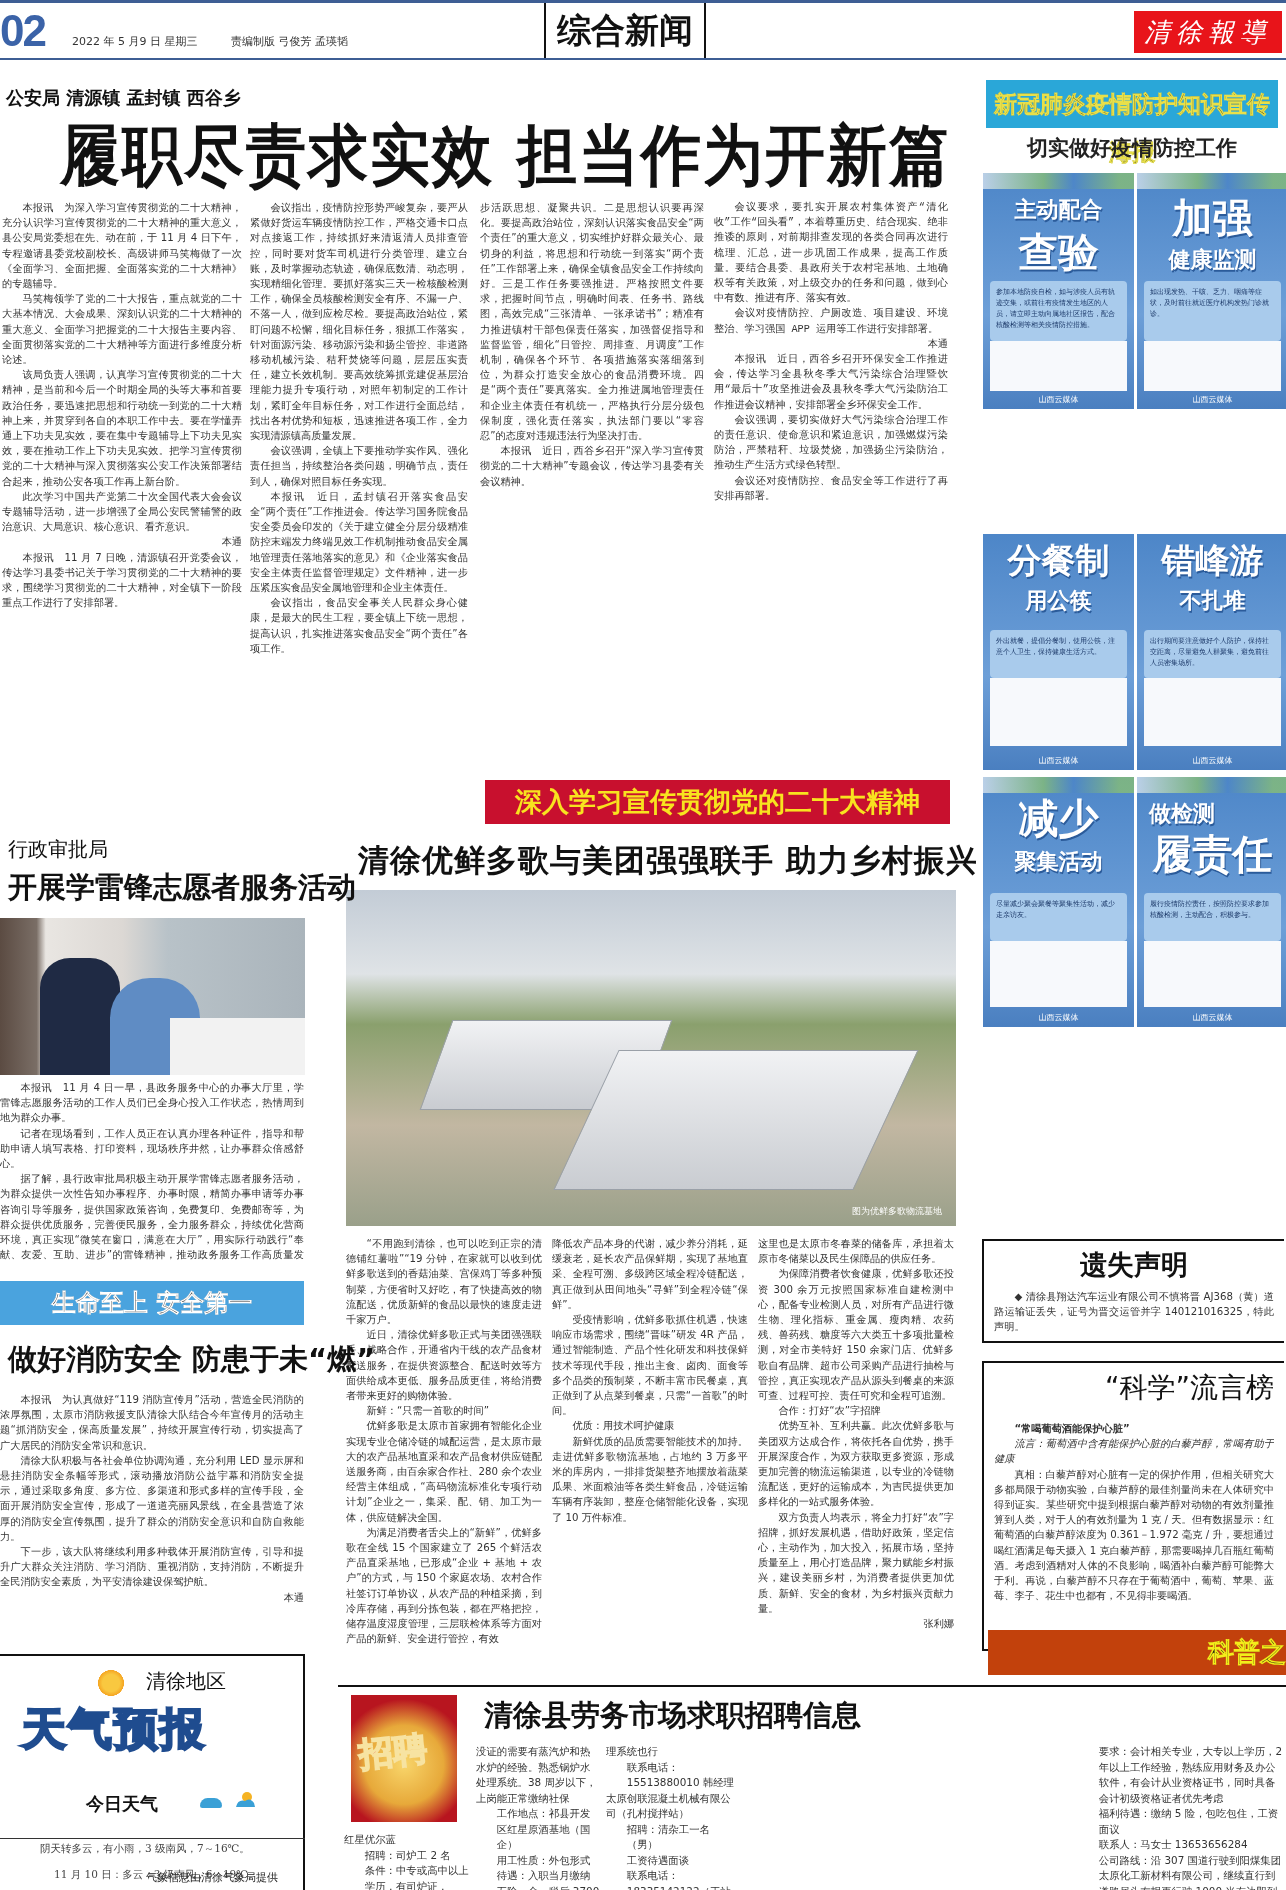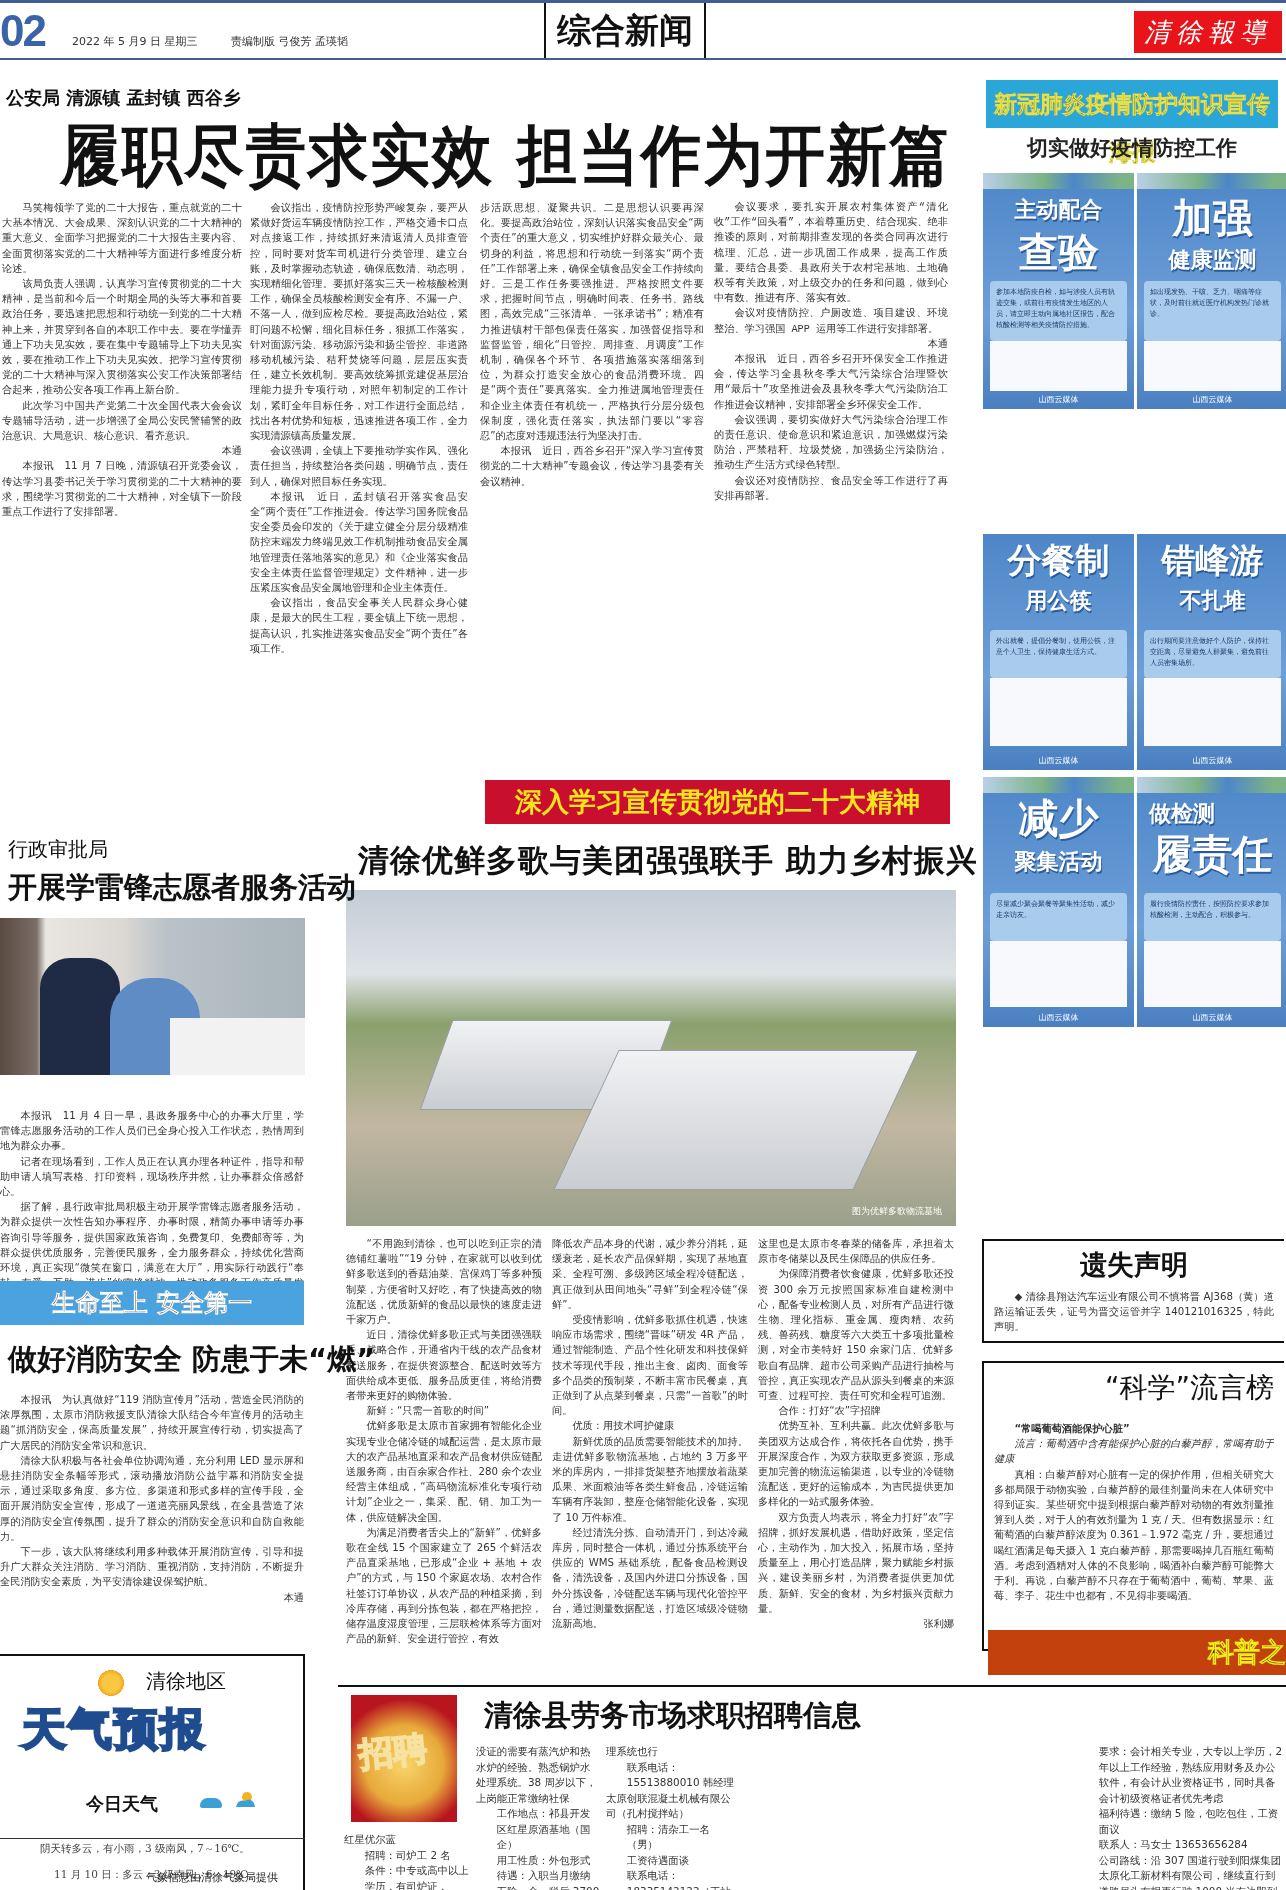--- a/index.html
+++ b/index.html
@@ -76,20 +76,21 @@
   <span>2022 年 5 月9 日 星期三</span>
   <span>责编制版  弓俊芳  孟瑛韬</span>
 </div>
 <div class="abs section-box">综合新闻</div>
 <div class="abs logo">清徐報導</div>
 
 <div class="abs kicker">公安局 清源镇 孟封镇 西谷乡</div>
 <div class="abs main-head">履职尽责求实效  担当作为开新篇</div>
 
 <div class="abs col-text" style="left:2px;top:200px;width:240px;height:540px;">
+  <p>本报讯　为深入学习宣传贯彻党的二十大精神，充分认识学习宣传贯彻党的二十大精神的重大意义，县公安局党委想在先、动在前，于 11 月 4 日下午，专程邀请县委党校副校长、高级讲师马笑梅做了一次《全面学习、全面把握、全面落实党的二十大精神》的专题辅导。</p>
   <p>马笑梅领学了党的二十大报告，重点就党的二十大基本情况、大会成果、深刻认识党的二十大精神的重大意义、全面学习把握党的二十大报告主要内容、全面贯彻落实党的二十大精神等方面进行多维度分析论述。</p>
   <p>该局负责人强调，认真学习宣传贯彻党的二十大精神，是当前和今后一个时期全局的头等大事和首要政治任务，要迅速把思想和行动统一到党的二十大精神上来，并贯穿到各自的本职工作中去。要在学懂弄通上下功夫见实效，要在集中专题辅导上下功夫见实效，要在推动工作上下功夫见实效。把学习宣传贯彻党的二十大精神与深入贯彻落实公安工作决策部署结合起来，推动公安各项工作再上新台阶。</p>
   <p>此次学习中国共产党第二十次全国代表大会会议专题辅导活动，进一步增强了全局公安民警辅警的政治意识、大局意识、核心意识、看齐意识。</p>
   <div class="sig">本通</div>
   <p>本报讯　11 月 7 日晚，清源镇召开党委会议，传达学习县委书记关于学习贯彻党的二十大精神的要求，围绕学习贯彻党的二十大精神，对全镇下一阶段重点工作进行了安排部署。</p>
 </div>
 <div class="abs col-text" style="left:250px;top:200px;width:218px;height:630px;">
   <p>会议指出，疫情防控形势严峻复杂，要严从紧做好货运车辆疫情防控工作，严格交通卡口点对点接返工作，持续抓好来清返清人员排查管控，同时要对货车司机进行分类管理、建立台账，及时掌握动态轨迹，确保底数清、动态明，实现精细化管理。要抓好落实三天一检核酸检测工作，确保全员核酸检测安全有序、不漏一户、不落一人，做到应检尽检。要提高政治站位，紧盯问题不松懈，细化目标任务，狠抓工作落实，针对面源污染、移动源污染和扬尘管控、非道路移动机械污染、秸秆焚烧等问题，层层压实责任，建立长效机制。要高效统筹抓党建促基层治理能力提升专项行动，对照年初制定的工作计划，紧盯全年目标任务，对工作进行全面总结，找出各村优势和短板，迅速推进各项工作，全力实现清源镇高质量发展。</p>
   <p>会议强调，全镇上下要推动学实作风、强化责任担当，持续整治各类问题，明确节点，责任到人，确保对照目标任务实现。</p>
   <p>本报讯　近日，孟封镇召开落实食品安全“两个责任”工作推进会。传达学习国务院食品安全委员会印发的《关于建立健全分层分级精准防控末端发力终端见效工作机制推动食品安全属地管理责任落地落实的意见》和《企业落实食品安全主体责任监督管理规定》文件精神，进一步压紧压实食品安全属地管理和企业主体责任。</p>
@@ -171,39 +172,38 @@
   <p>近日，清徐优鲜多歌正式与美团强强联手、战略合作，开通省内干线的农产品食材配送服务，在提供资源整合、配送时效等方面供给成本更低、服务品质更佳，将给消费者带来更好的购物体验。</p>
   <p>新鲜：“只需一首歌的时间”</p>
   <p>优鲜多歌是太原市首家拥有智能化企业实现专业仓储冷链的城配运营，是太原市最大的农产品基地直采和农产品食材供应链配送服务商，由百余家合作社、280 余个农业经营主体组成，“高码物流标准化专项行动计划”企业之一，集采、配、销、加工为一体，供应链解决全国。</p>
   <p>为满足消费者舌尖上的“新鲜”，优鲜多歌在全线 15 个国家建立了 265 个鲜活农产品直采基地，已形成“企业 + 基地 + 农户”的方式，与 150 个家庭农场、农村合作社签订订单协议，从农产品的种植采摘，到冷库存储，再到分拣包装，都在严格把控，储存温度湿度管理，三层联检体系等方面对产品的新鲜、安全进行管控，有效</p>
 </div>
 <div class="abs col-text" style="left:552px;top:1236px;width:196px;height:420px;">
   <p style="text-indent:0">降低农产品本身的代谢，减少养分消耗，延缓衰老，延长农产品保鲜期，实现了基地直采、全程可溯、多级跨区域全程冷链配送，真正做到从田间地头“寻鲜”到全程冷链“保鲜”。</p>
   <p>受疫情影响，优鲜多歌抓住机遇，快速响应市场需求，围绕“晋味”研发 4R 产品，通过智能制造、产品个性化研发和科技保鲜技术等现代手段，推出主食、卤肉、面食等多个品类的预制菜，不断丰富市民餐桌，真正做到了从点菜到餐桌，只需“一首歌”的时间。</p>
   <p>优质：用技术呵护健康</p>
   <p>新鲜优质的品质需要智能技术的加持。走进优鲜多歌物流基地，占地约 3 万多平米的库房内，一排排货架整齐地摆放着蔬菜瓜果、米面粮油等各类生鲜食品，冷链运输车辆有序装卸，整座仓储智能化设备，实现了 10 万件标准。</p>
-  <p>经过清洗分拣、自动清开门，到达冷藏库房，同时整合一体机，通过分拣系统平台供应的 WMS 基础系统，配备食品检测设备，清洗设备，及国内外进口分拣设备，国外分拣设备，冷链配送车辆与现代化管控平台，通过测量数据配送，打造区域级冷链物流新高地。</p>
 </div>
 <div class="abs col-text" style="left:758px;top:1236px;width:196px;height:420px;">
   <p style="text-indent:0">这里也是太原市冬春菜的储备库，承担着太原市冬储菜以及民生保障品的供应任务。</p>
   <p>为保障消费者饮食健康，优鲜多歌还投资 300 余万元按照国家标准自建检测中心，配备专业检测人员，对所有产品进行微生物、理化指标、重金属、瘦肉精、农药残、兽药残、糖度等六大类五十多项批量检测，对全市美特好 150 余家门店、优鲜多歌自有品牌、超市公司采购产品进行抽检与管控，真正实现农产品从源头到餐桌的来源可查、过程可控、责任可究和全程可追溯。</p>
   <p>合作：打好“农”字招牌</p>
   <p>优势互补、互利共赢。此次优鲜多歌与美团双方达成合作，将依托各自优势，携手开展深度合作，为双方获取更多资源，形成更加完善的物流运输渠道，以专业的冷链物流配送，更好的运输成本，为吉民提供更加多样化的一站式服务体验。</p>
   <p>双方负责人均表示，将全力打好“农”字招牌，抓好发展机遇，借助好政策，坚定信心，主动作为，加大投入，拓展市场，坚持质量至上，用心打造品牌，聚力赋能乡村振兴，建设美丽乡村，为消费者提供更加优质、新鲜、安全的食材，为乡村振兴贡献力量。</p>
   <div class="sig">张利娜</div>
 </div>
 
 <div class="abs kicker2">行政审批局</div>
 <div class="abs head3">开展学雷锋志愿者服务活动</div>
 <div class="abs office-photo">
   <div class="p1"></div>
   <div class="p2"></div>
   <div class="desk"></div>
 </div>
-<div class="abs col-text" style="left:0;top:1080px;width:304px;height:185px;margin-top:28px;">
+<div class="abs col-text" style="left:0;top:1080px;width:304px;height:185px;">
   <p>本报讯　11 月 4 日一早，县政务服务中心的办事大厅里，学雷锋志愿服务活动的工作人员们已全身心投入工作状态，热情周到地为群众办事。</p>
   <p>记者在现场看到，工作人员正在认真办理各种证件，指导和帮助申请人填写表格、打印资料，现场秩序井然，让办事群众倍感舒心。</p>
   <p>据了解，县行政审批局积极主动开展学雷锋志愿者服务活动，为群众提供一次性告知办事程序、办事时限，精简办事申请等办事咨询引导等服务，提供国家政策咨询，免费复印、免费邮寄等，为群众提供优质服务，完善便民服务，全力服务群众，持续优化营商环境，真正实现“微笑在窗口，满意在大厅”，用实际行动践行“奉献、友爱、互助、进步”的雷锋精神，推动政务服务工作高质量发展。</p>
 
 </div>
 
 <div class="abs blue-banner">生命至上 安全第一</div>
 <div class="abs head4">做好消防安全  防患于未“燃”</div>
 <div class="abs col-text" style="left:0;top:1392px;width:304px;height:256px;">
   <p>本报讯　为认真做好“119 消防宣传月”活动，营造全民消防的浓厚氛围，太原市消防救援支队清徐大队结合今年宣传月的活动主题“抓消防安全，保高质量发展”，持续开展宣传行动，切实提高了广大居民的消防安全常识和意识。</p>

